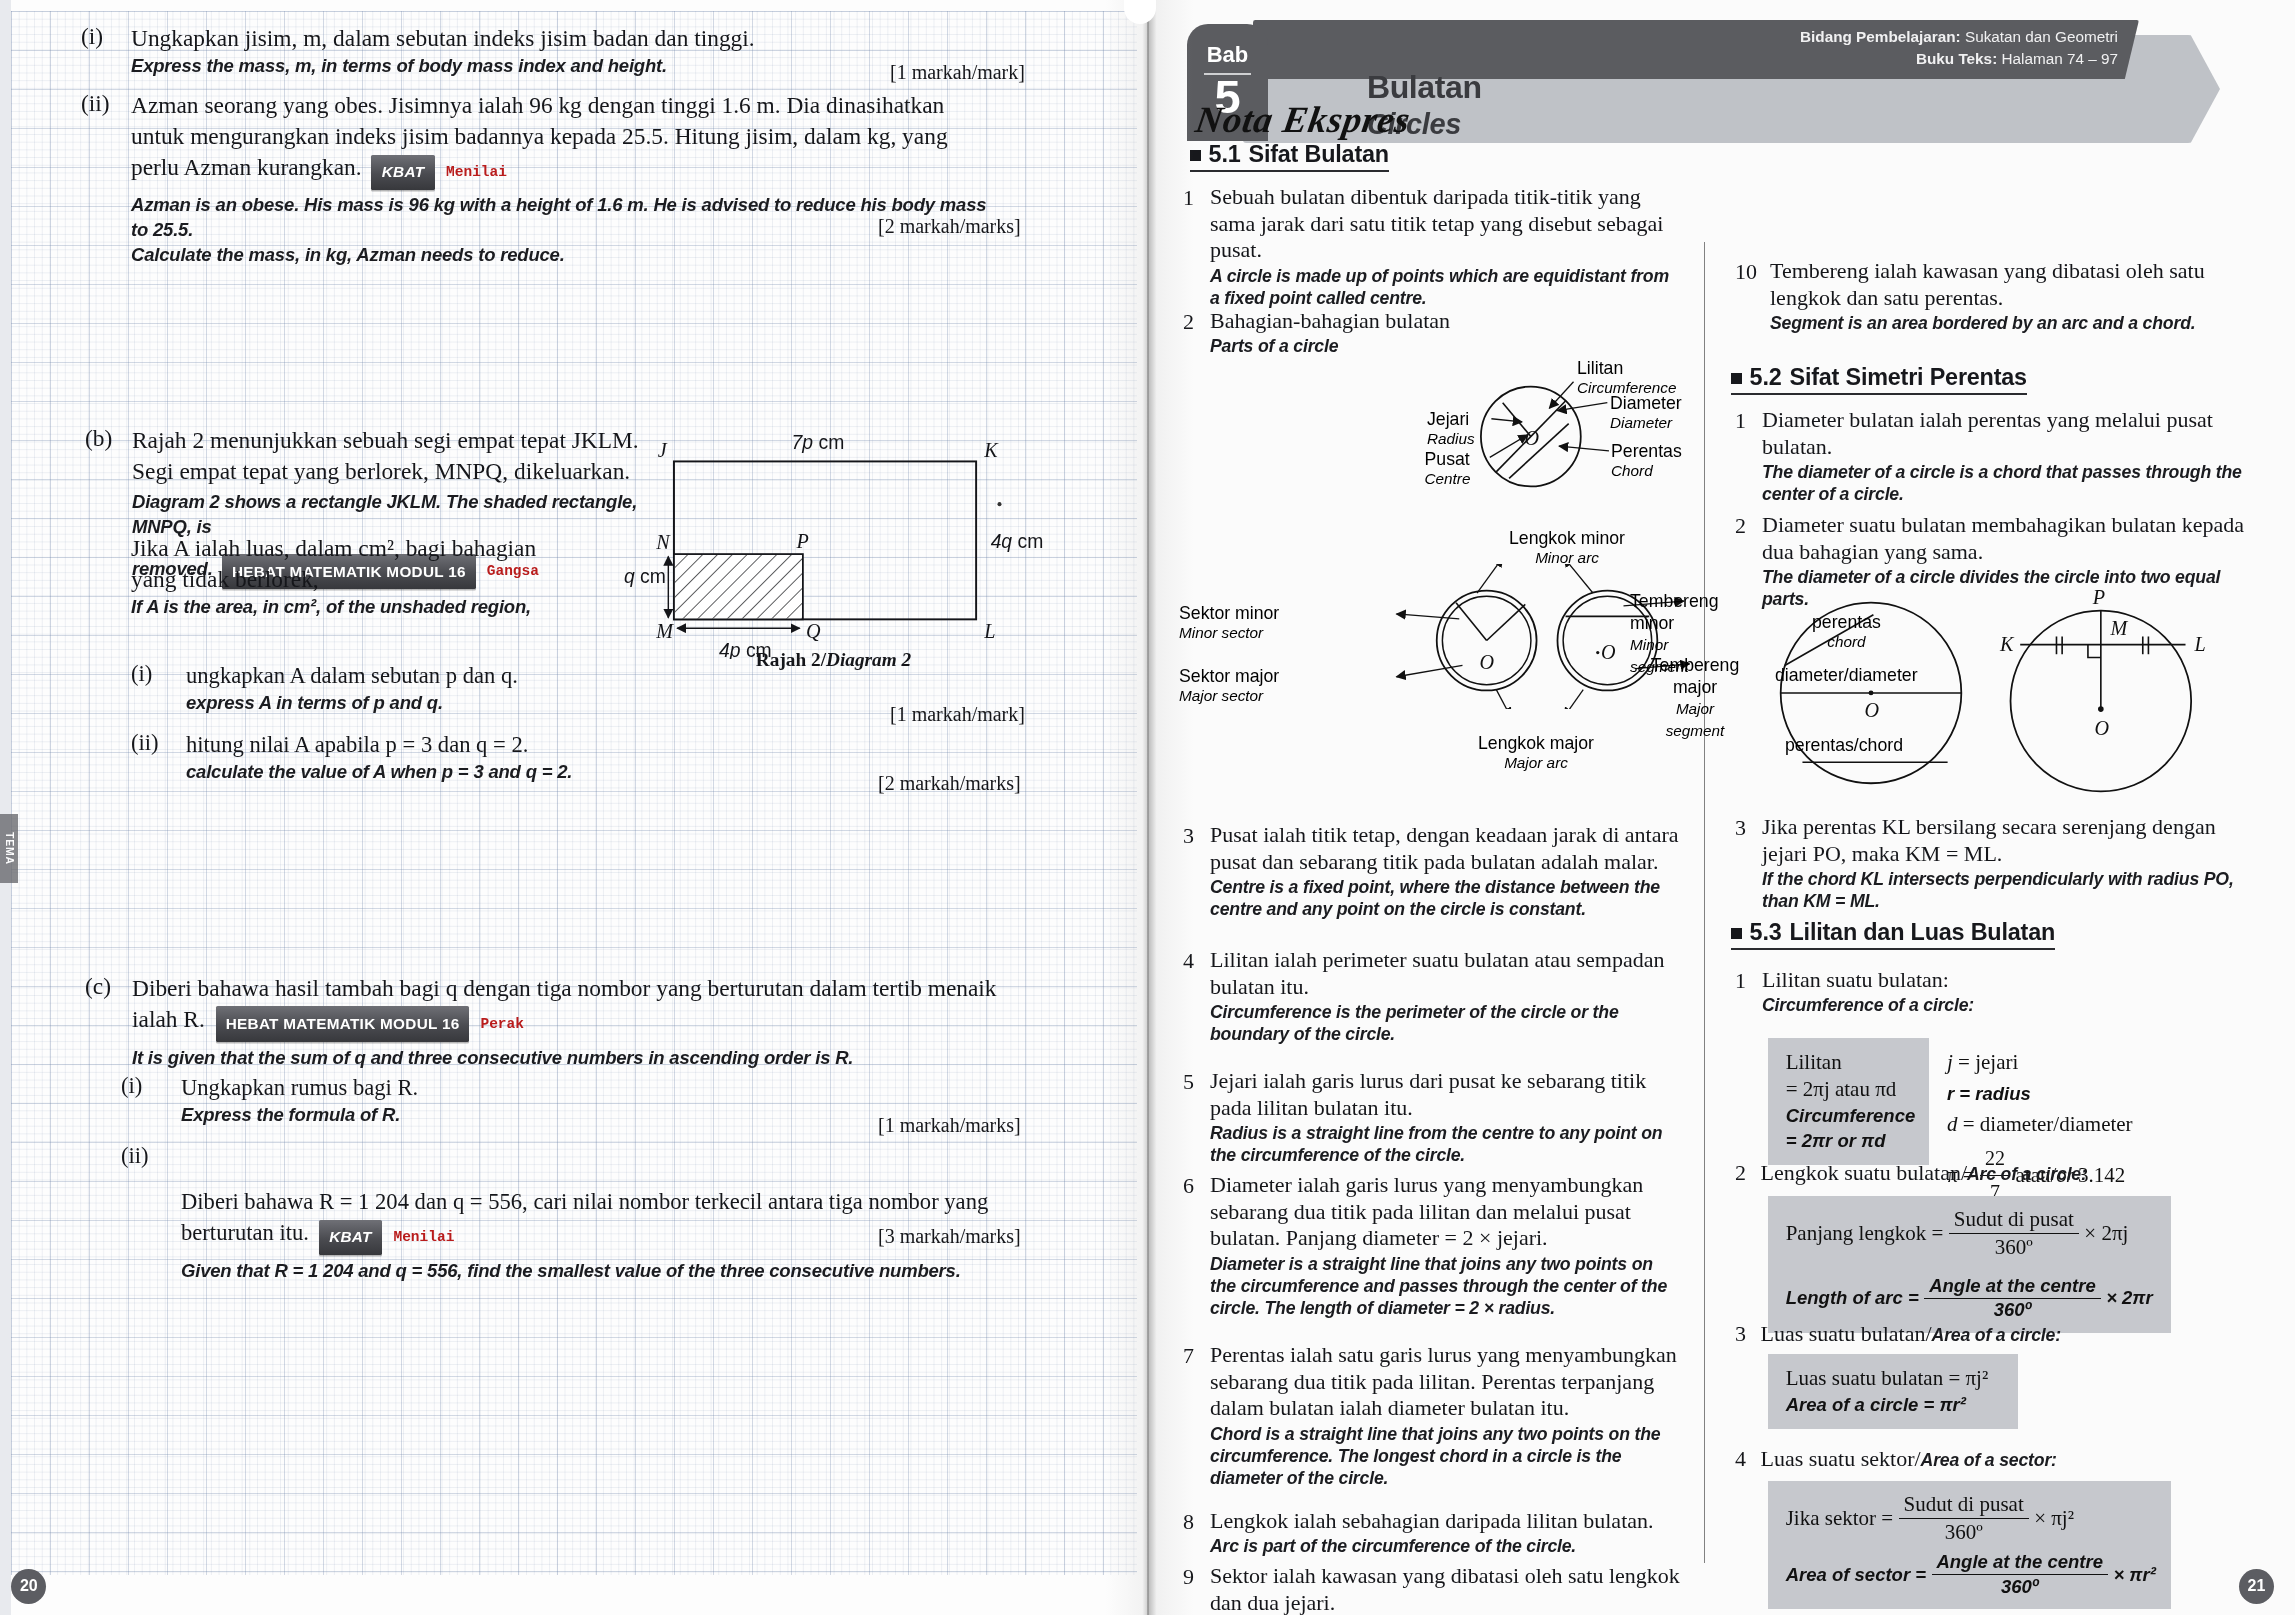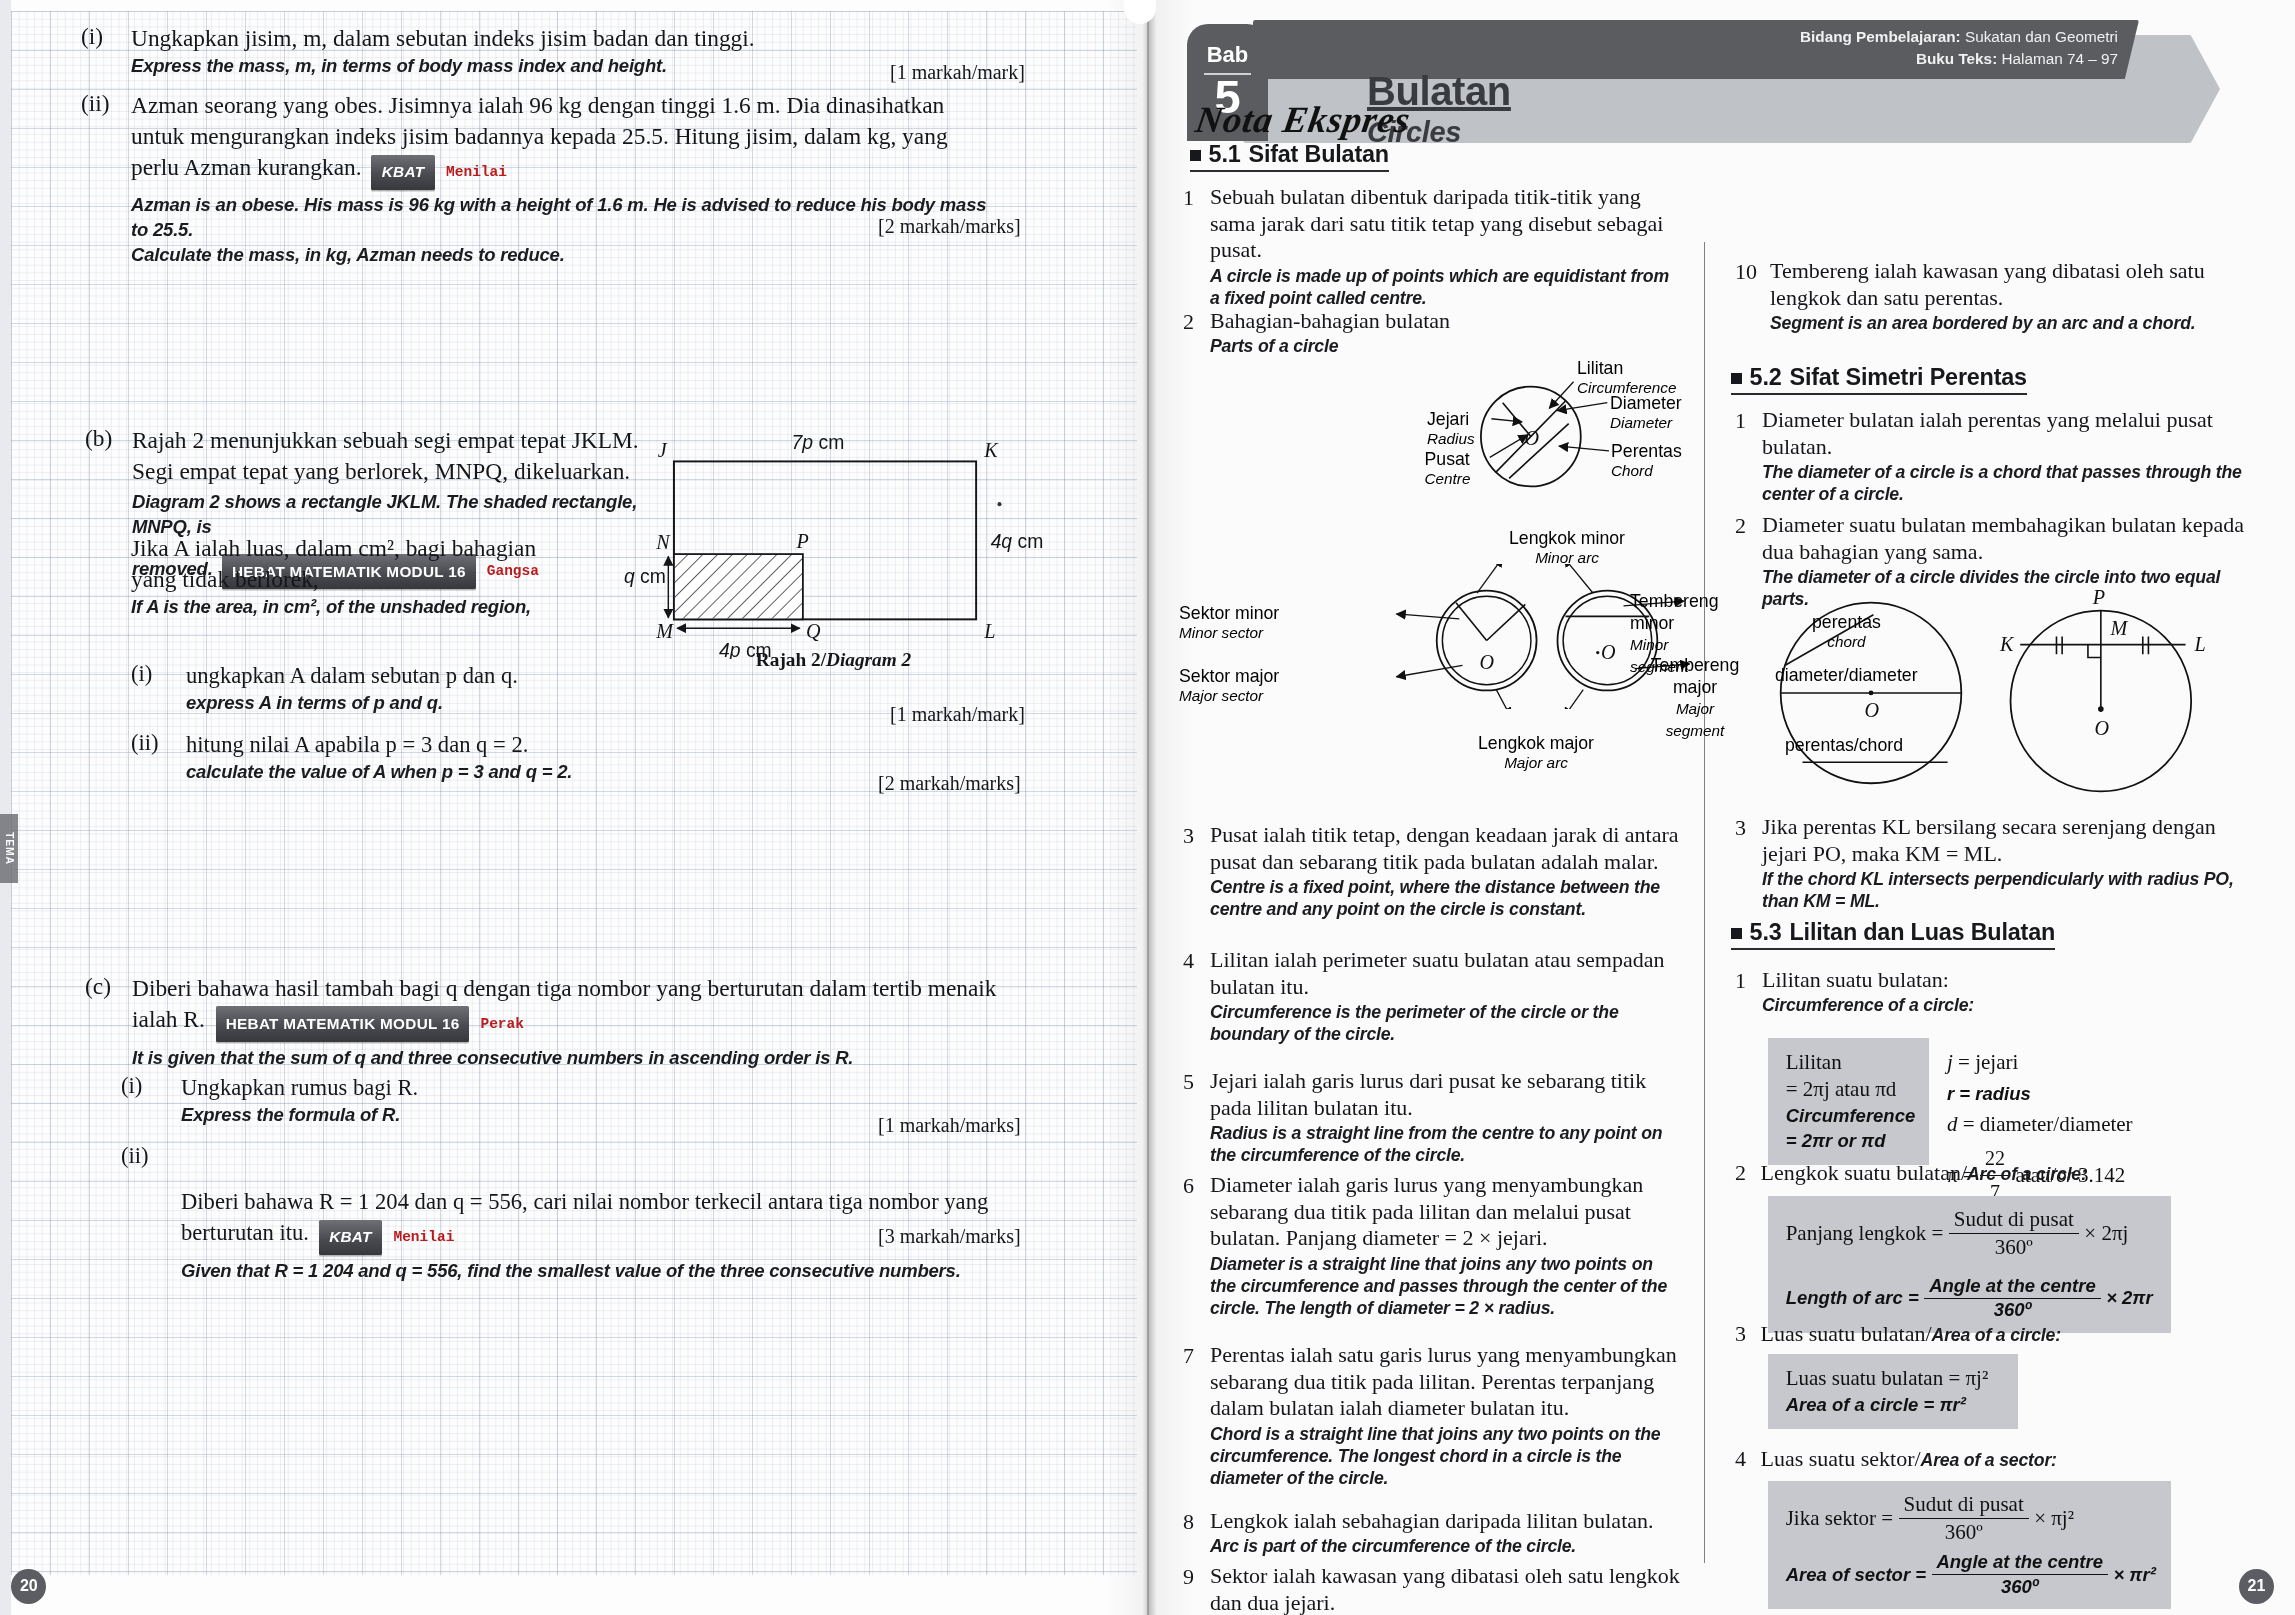--- a/index.html
+++ b/index.html
@@ -126,21 +126,21 @@
   }
   #banner-dark .meta {
     position:absolute; right:21px; top:5.6px; text-align:right;
     font-family:"Liberation Sans", sans-serif; font-size:15.3px; color:#f1f1f2; line-height:22px;
   }
   #banner-dark .meta b { font-weight:bold; }
   #banner-title {
     position:absolute; left:219px; top:69px;
     font-family:"Liberation Sans", sans-serif; color:#3a3b3f;
   }
-  #banner-title .t-bm { font-size:40px; font-weight:bold; letter-spacing:-0.4px;text-decoration:underline; }
+  #banner-title .t-bm { font-size:32px; font-weight:bold; letter-spacing:-0.4px; }
   #banner-title .t-en { font-size:29px; font-weight:bold; font-style:italic; margin-top:1.6px; letter-spacing:-0.4px; }
 
   
   #nota {
     position:absolute; left:48px; top:98px;
     font-family:"Liberation Serif", serif; font-style:italic; font-weight:bold;
     font-size:37px; color:#111; letter-spacing:0.8px;
     transform:skewX(-9deg);
   }
 

